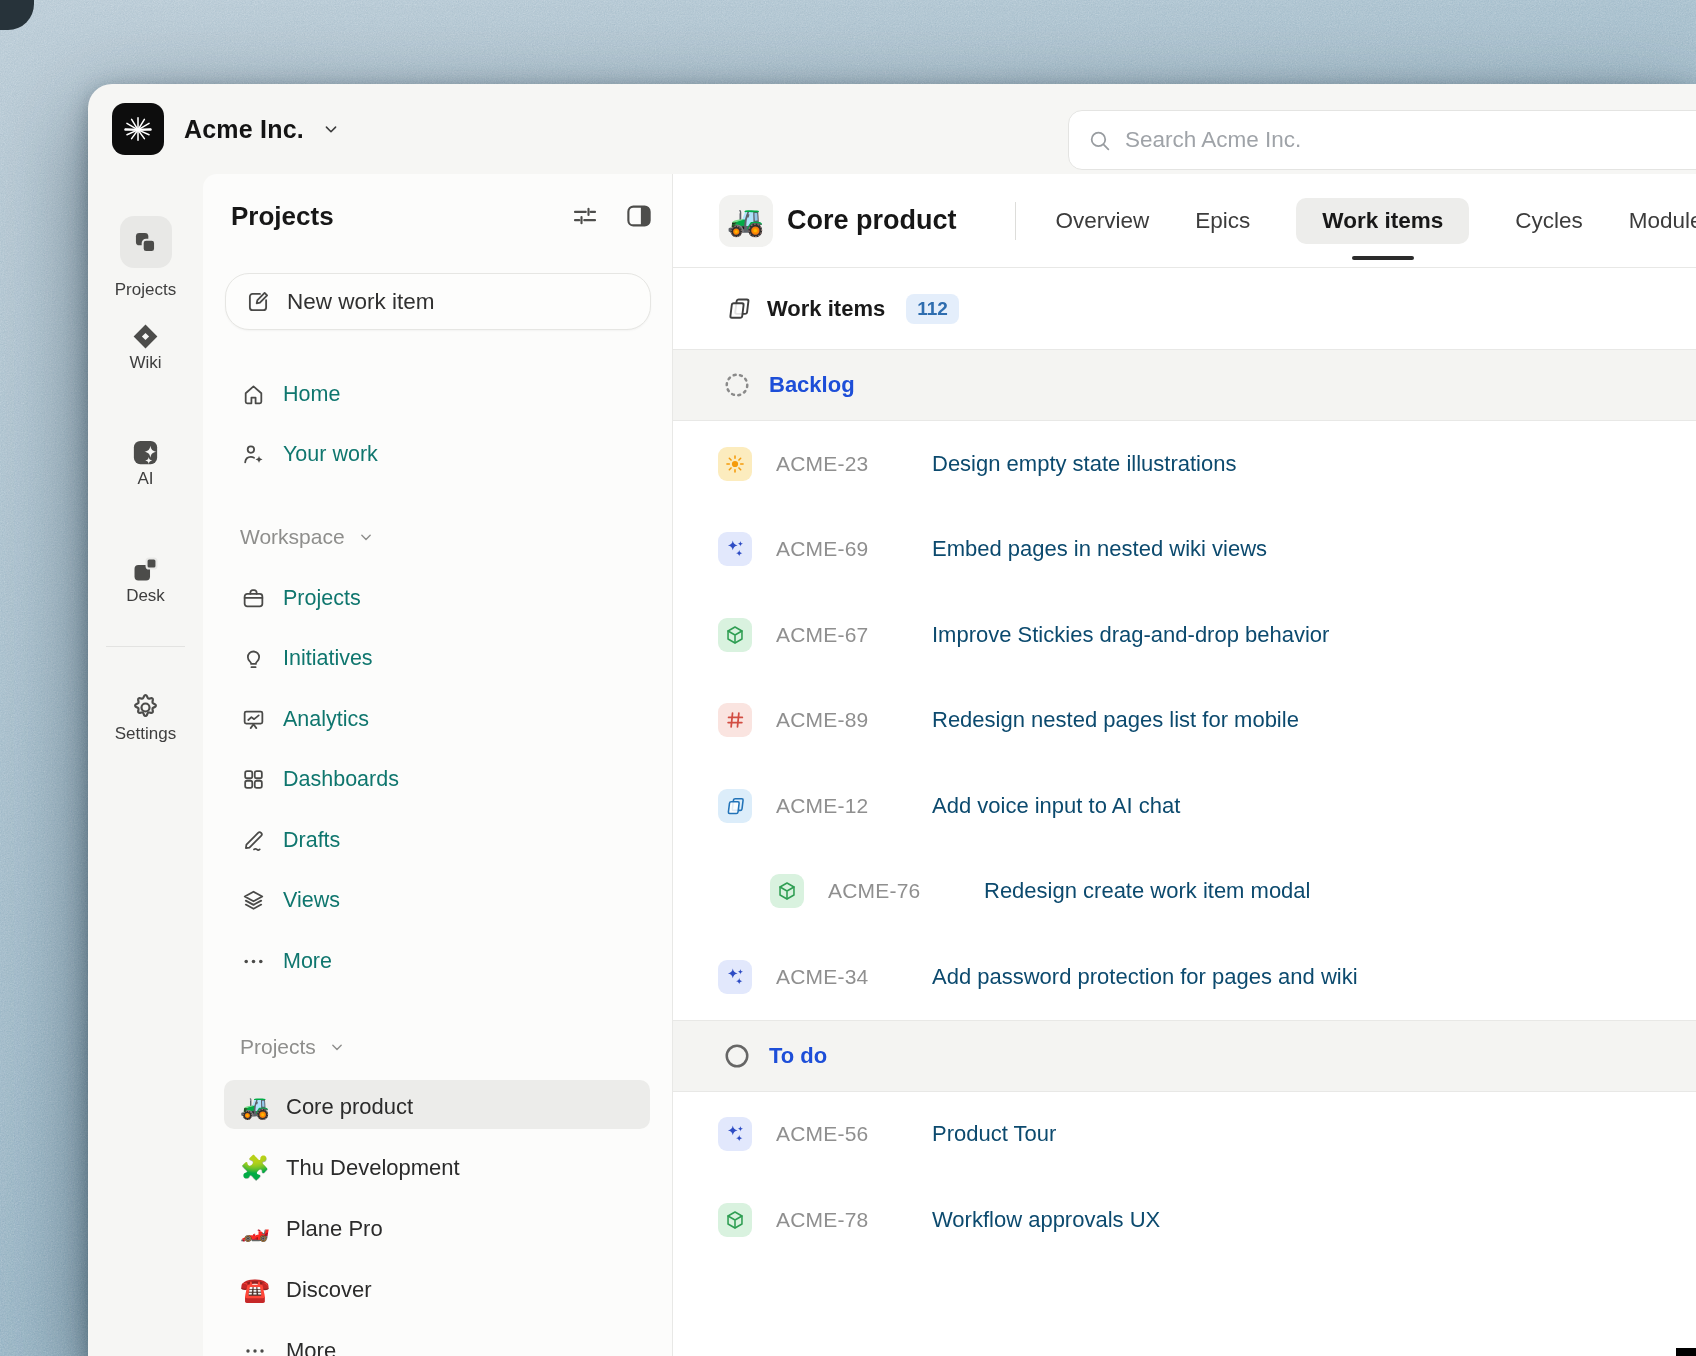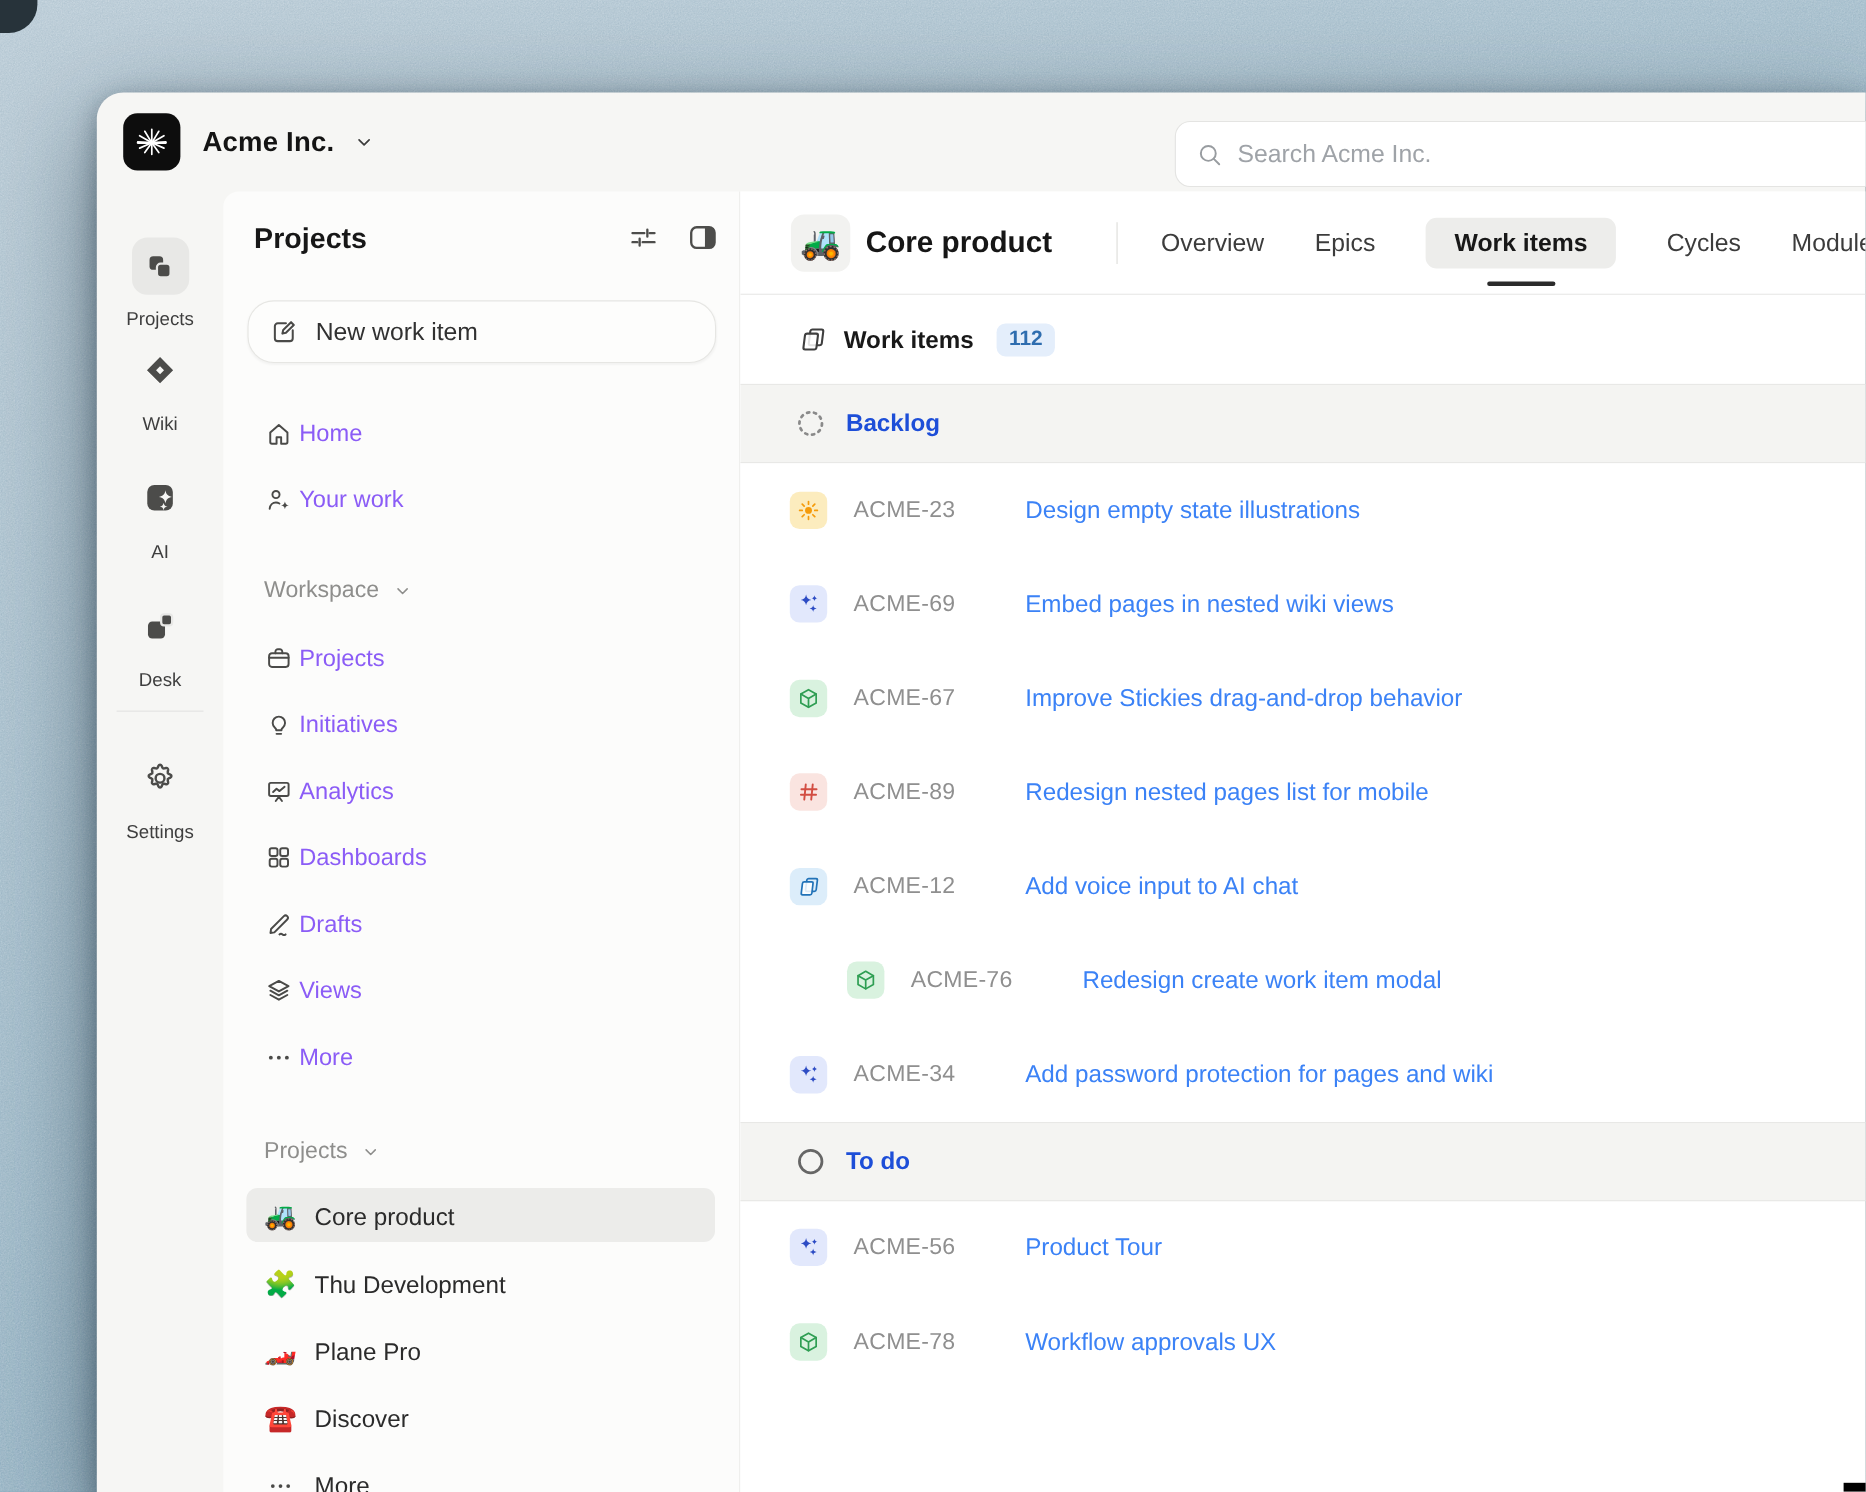--- a/index.html
+++ b/index.html
@@ -32,37 +32,37 @@
   .search input::placeholder{color:#9fa3a8}
 
   
   .rail{position:absolute;left:0;top:90px;bottom:0;width:115px}
   .rail::after{content:"";position:absolute;left:18px;right:18px;top:472px;height:1px;background:#e3e3e1}
   .rail-item{position:absolute;left:0;width:100%;display:flex;flex-direction:column;align-items:center;cursor:pointer}
   .rail-item .ricon{height:34px;display:flex;align-items:center;justify-content:center;color:#4c4c4a}
   .rail-item .ricon svg{width:31px;height:31px}
   .rail-item.boxed .ricon{width:52px;height:52px;background:#e8e8e6;border-radius:14px}
   .rail-item.boxed .ricon svg{width:27px;height:27px}
-  .rail-item .rlabel{margin-top:23px;font-size:17px;color:#3e3e3e}
+  .rail-item .rlabel{margin-top:0;font-size:17px;color:#3e3e3e}
   .rail-item.boxed .rlabel{margin-top:12px}
   .rail-item:nth-of-type(1){top:42px}.rail-item:nth-of-type(2){top:145px}
   .rail-item:nth-of-type(3){top:261px}.rail-item:nth-of-type(4){top:378px}
   .rail-item:nth-of-type(5){top:516px}
 
   
   .sidebar{position:absolute;left:115px;top:90px;bottom:0;width:470px;background:var(--panel);border-right:1px solid var(--border);border-top-left-radius:14px}
   .sb-head{position:absolute;top:22px;left:28px;right:18px;height:40px;display:flex;align-items:center}
   .sb-title{font-size:26px;font-weight:700;color:#171717}
   .sb-actions{margin-left:auto;display:flex;align-items:center;gap:24px}
   .sb-actions .abtn{color:#4d4d4b;cursor:pointer}
   .sb-actions svg{width:30px;height:30px}
   .nwi-btn{position:absolute;left:22px;right:21px;top:99px;height:57px;border:1.5px solid #e6e6e3;border-radius:24px;background:#fdfdfc;display:flex;align-items:center;gap:16px;padding-left:19px;font-size:22.5px;color:#313131;cursor:pointer;box-shadow:0 1px 2px rgba(0,0,0,.04)}
   .nwi-btn .nicon{color:#4a4a48}.nwi-btn svg{width:26px;height:26px}
   .sb-nav{position:absolute;top:190px;left:0;right:0}
-  .sb-row{height:60px;display:flex;align-items:center;padding-left:37px;gap:6px;font-size:21.5px;color:#8b5cf6;cursor:pointer}
+  .sb-row{height:60px;display:flex;align-items:center;padding-left:37px;gap:17px;font-size:21.5px;color:#0f766e;cursor:pointer}
   .sb-row .nicon{color:#4a4a48;width:26px;display:flex;justify-content:center}
   .sb-row svg{width:25px;height:25px}
   .sb-sec{position:absolute;left:37px;display:flex;align-items:center;gap:11px;font-size:21px;font-weight:500;color:#8e8e8c;height:34px;cursor:pointer}
   .sb-sec .chev{color:#8e8e8c}.sb-sec svg{width:20px;height:20px}
   #ws-sec{top:346px}
   #ws-items{position:absolute;top:394px;left:0;right:0}
   #ws-items .sb-row{height:60.5px}
   #proj-sec{top:856px}
   #proj-items{position:absolute;top:902px;left:0;right:0}
   .proj-row{position:relative;height:61px;display:flex;align-items:center;padding-left:37px;gap:16px;font-size:22px;color:#2b2b2b;cursor:pointer}
@@ -87,21 +87,21 @@
   .badge{margin-left:6px;background:var(--badge-bg);color:var(--badge-text);font-size:19px;font-weight:700;padding:4px 11px;border-radius:8px}
   .m-list{position:absolute;top:175px;left:0;right:0;bottom:0}
   .band{height:72px;background:var(--band);border-top:1px solid var(--border);border-bottom:1px solid var(--border);display:flex;align-items:center;padding-left:49px;gap:17px;cursor:pointer}
   .band .bico{color:#8a8a8a}.band .bico svg{width:30px;height:30px}
   .band .bico.solid{color:#666}
   .band-label{font-size:22px;font-weight:700;color:#1d4ed8}
   .wrow{position:relative;height:85.5px;cursor:pointer}
   .wrow .ibox{position:absolute;left:45px;top:50%;transform:translateY(-50%);width:34px;height:34px;border-radius:9px;display:flex;align-items:center;justify-content:center}
   .wrow .ibox svg{width:22px;height:22px}
   .wrow .wid{position:absolute;left:103px;top:50%;transform:translateY(-50%);font-size:21px;color:#8f8f8f;letter-spacing:.2px}
-  .wrow .wtitle{position:absolute;left:259px;top:50%;transform:translateY(-50%);font-size:22px;font-weight:500;color:#3b82f6;white-space:nowrap}
+  .wrow .wtitle{position:absolute;left:259px;top:50%;transform:translateY(-50%);font-size:22px;font-weight:500;color:#0c4a6e;white-space:nowrap}
   .wrow.indent .ibox{left:97px}
   .wrow.indent .wid{left:155px}
   .wrow.indent .wtitle{left:311px}
 </style>
 </head>
 <body>
 
 <div class="backdrop">
   <svg class="bg-noise" xmlns="http://www.w3.org/2000/svg">
     <filter id="nzw">

